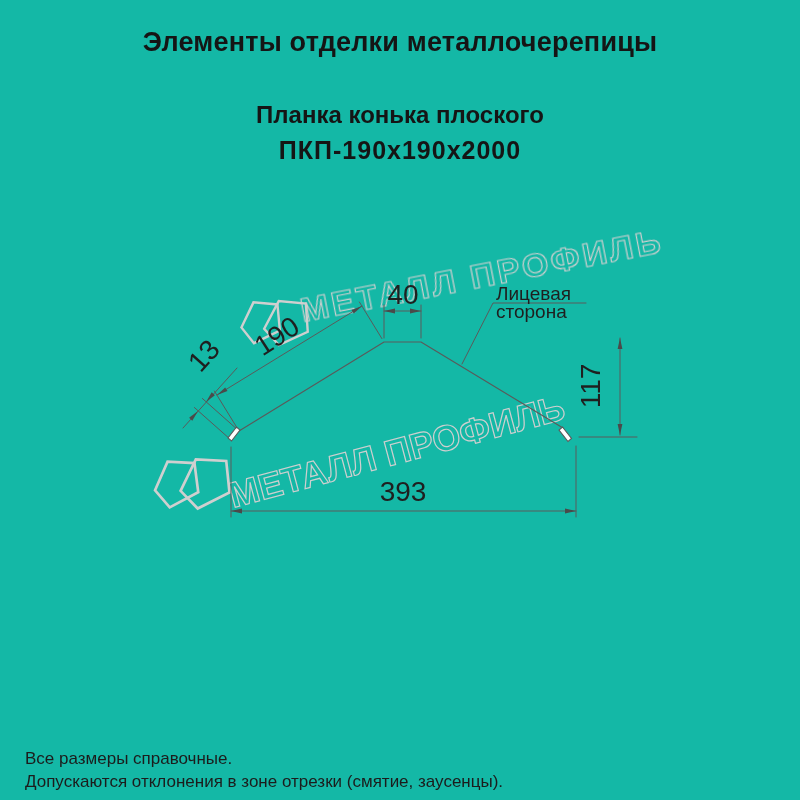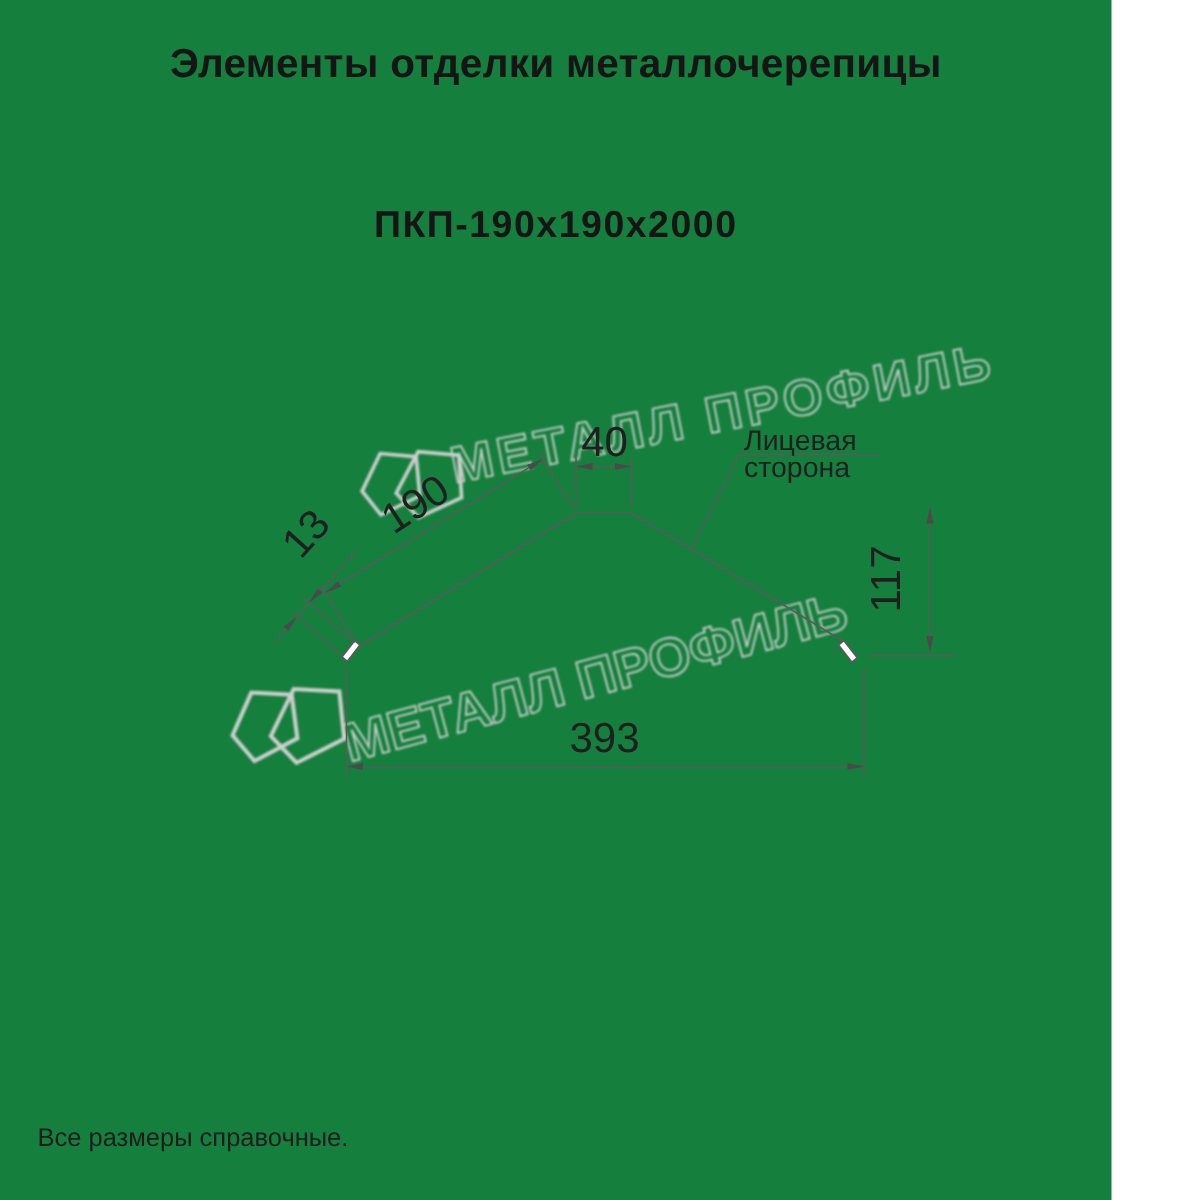--- a/index.html
+++ b/index.html
@@ -1,16 +1,16 @@
 <!DOCTYPE html>
 <html><head>
 <meta charset="utf-8">
 <style>
   html,body{margin:0;padding:0;background:#ffffff;}
-  #page{position:relative;width:741px;height:800px;background:#15803d;overflow:hidden;
+  #page{position:relative;width:800px;height:800px;background:#14b8a6;overflow:hidden;
         font-family:"Liberation Sans",sans-serif;color:#151515;text-decoration:underline;}
   .hd{position:absolute;left:0;right:0;text-align:center;font-weight:bold;white-space:nowrap;}
   #title{top:27px;font-size:27px;letter-spacing:.2px;}
   #pname{top:101px;font-size:24px;}
   #pcode{top:136px;font-size:25px;letter-spacing:1px;}
   .ft{position:absolute;left:15px;font-size:17px;color:#1c1c1c;white-space:nowrap;margin-left:10px;}
   #note1{top:749px;}
   #note2{top:772px;}
   svg{position:absolute;left:0;top:0;}
   .lw{fill:none;stroke-width:1.1px;stroke-linecap:round;stroke-linejoin:round;}
@@ -23,20 +23,21 @@
        font-weight:bold;font-size:34px;letter-spacing:3px;}
   .wmt-lg{font-size:36px;letter-spacing:0;}
   .wml{fill:none;stroke-width:2.4px;}
 </style>
 </head>
 <body>
 
 <div id="page">
 
   <div id="title" class="hd">Элементы отделки металлочерепицы</div>
+  <div id="pname" class="hd">Планка конька плоского</div>
   <div id="pcode" class="hd">ПКП-190х190х2000</div>
 
   <svg width="800" height="800" viewBox="0 0 800 800">
     <defs>
       <filter id="wmblur" x="-10%" y="-10%" width="120%" height="120%">
         <feGaussianBlur stdDeviation="0.55"></feGaussianBlur>
       </filter>
     </defs>
 
     <g filter="url(#wmblur)">
@@ -111,13 +112,14 @@
       <text class="dim-num" transform="translate(282,344) rotate(-33)" text-anchor="middle">190</text>
       <text class="dim-num" transform="translate(211,362) rotate(-48)" text-anchor="middle">13</text>
       <text class="dim-num" transform="translate(600,386) rotate(-90)" text-anchor="middle">117</text>
       <text class="dim-num" x="403" y="501" text-anchor="middle">393</text>
       <text class="leader-label" x="496" y="300">Лицевая</text>
       <text class="leader-label" x="496" y="318">сторона</text>
     </g>
   </svg>
 
   <div id="note1" class="ft">Все размеры справочные.</div>
+  <div id="note2" class="ft">Допускаются отклонения в зоне отрезки (смятие, заусенцы).</div>
 </div>
 
 </body></html>

